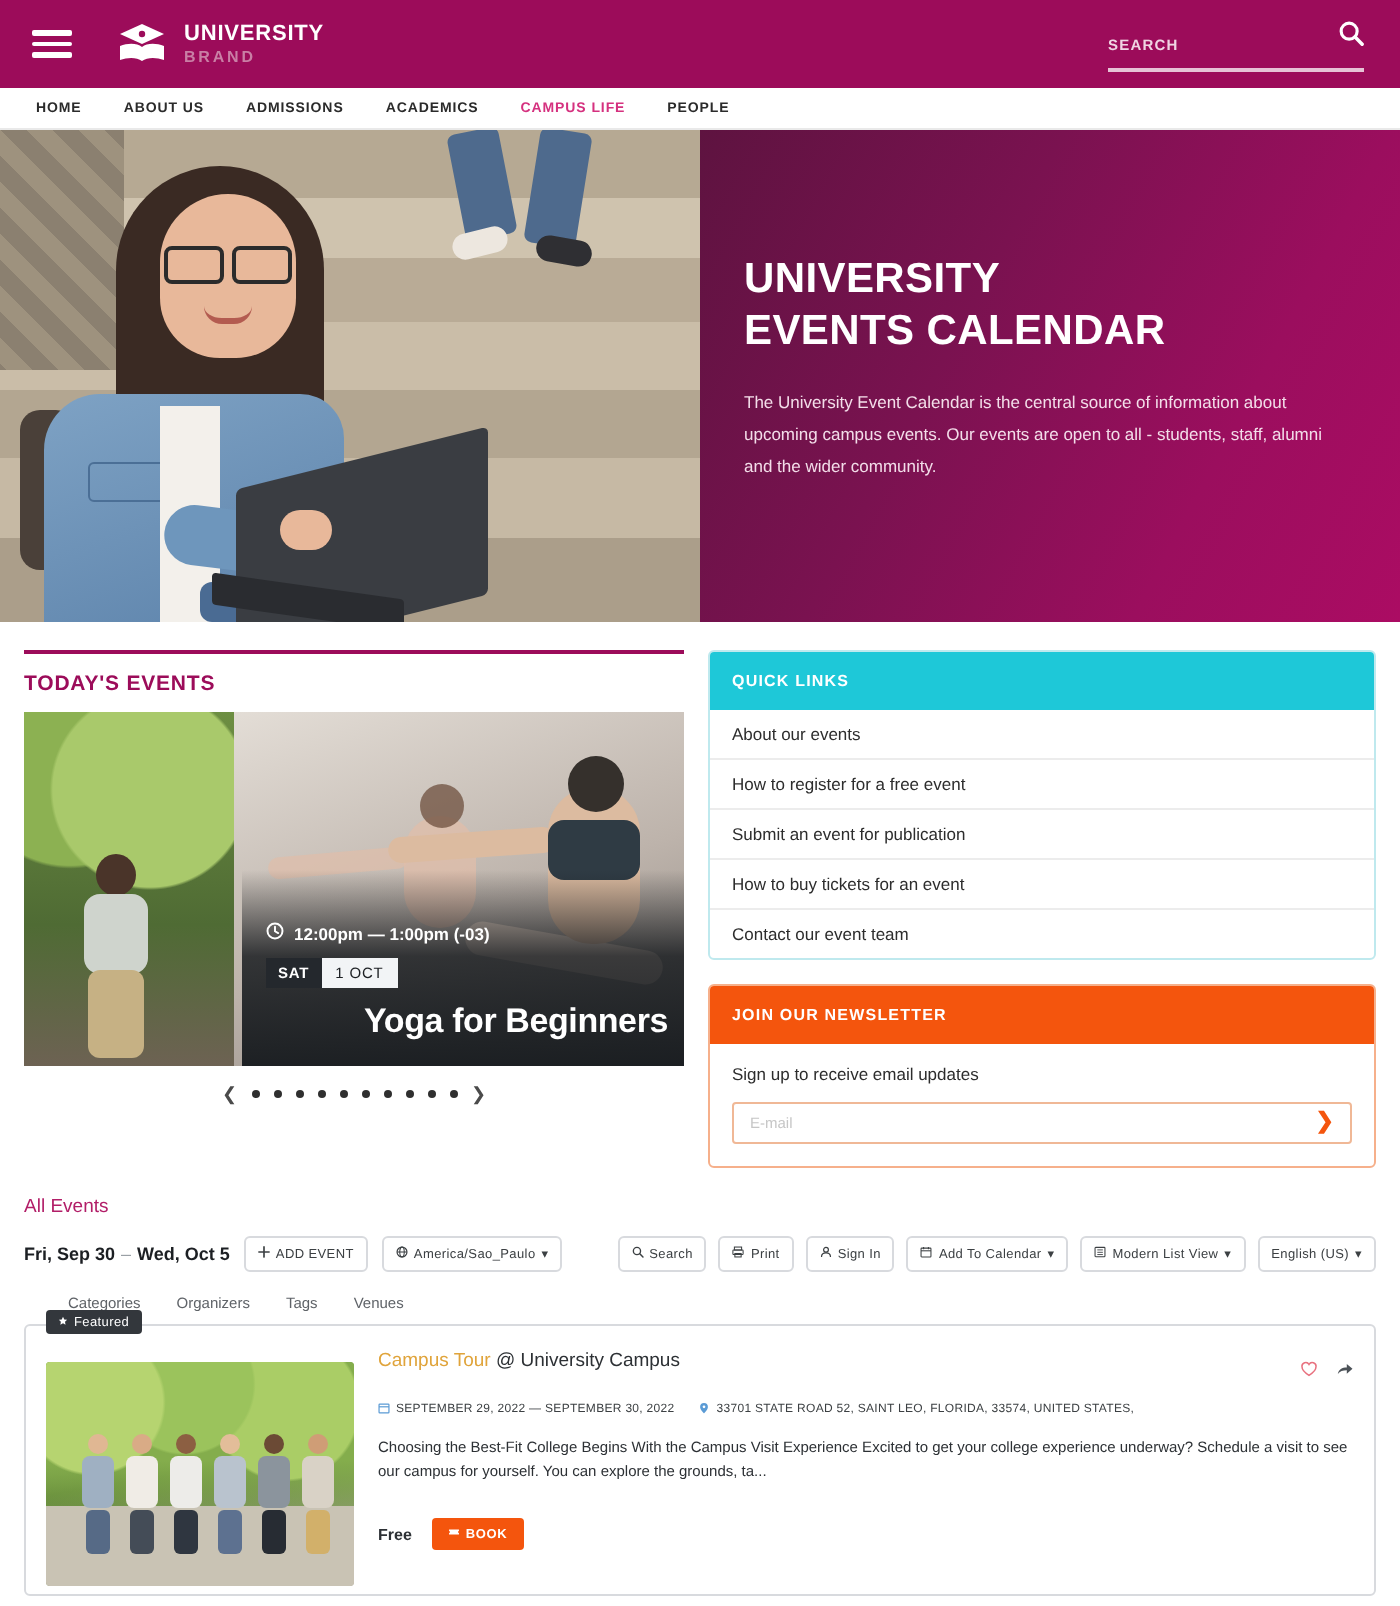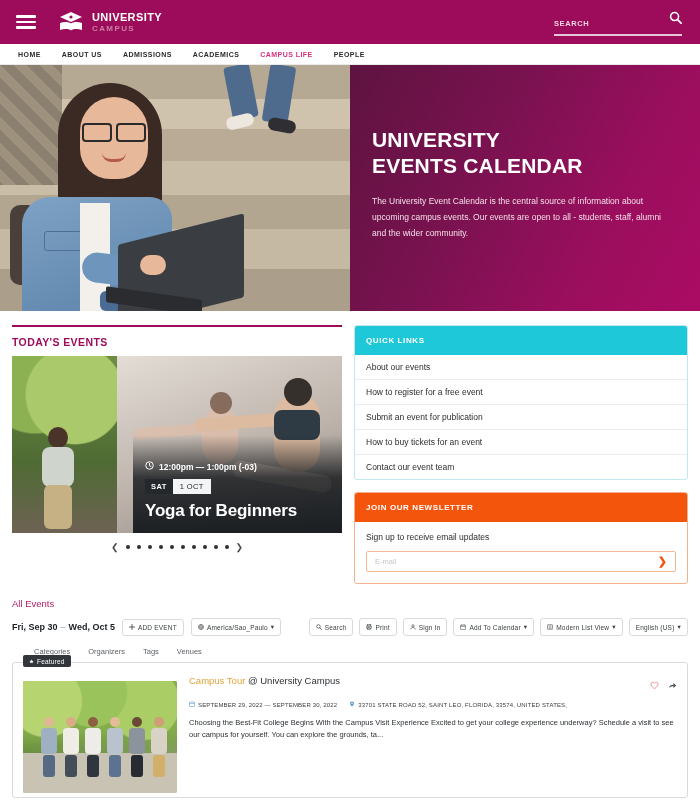--- a/index.html
+++ b/index.html
@@ -153,23 +153,24 @@
   .yogi.head2 { right:110px; top:36px; width:22px; height:22px; background:#6d4f3d; opacity:.75; }
   .yogi.arm2 { right:138px; top:70px; width:70px; height:11px; border-radius:6px; background:#e0beaa; opacity:.7; transform:rotate(-5deg); }
   .trees { position:absolute; inset:0; background:radial-gradient(circle at 60% 22%,#a9c96b 0 32%,transparent 33%),
            radial-gradient(circle at 22% 14%,#8cb152 0 30%,transparent 31%),
            linear-gradient(180deg,#6d8e42 0%,#4f6b34 60%,#6d6253 100%); }
   .walker { position:absolute; left:26px; bottom:6px; width:40px; height:100px; }
   .walker .wh { position:absolute; left:10px; top:0; width:20px; height:21px; background:#4a3429; border-radius:50%; }
   .walker .wt { position:absolute; left:4px; top:20px; width:32px; height:40px; background:#cfd4cd; border-radius:8px; }
   .walker .wl { position:absolute; left:6px; top:58px; width:28px; height:44px; background:#c6b184; border-radius:6px; }
   .slide-overlay {
-    position:absolute; left:16px; bottom:0; width:100%;
+    position:absolute; left:4px; bottom:0; width:100%;
     background:linear-gradient(180deg,rgba(20,24,28,0) 0%,rgba(20,24,28,.82) 44%,rgba(20,24,28,.94) 100%);
     padding: 26px 12px 12px 12px;
+    text-align: right;
   }
   .slide-time { color:#fff; font-size:8.5px; font-weight:bold; display:flex; align-items:center; gap:5px; }
   .slide-dateline { margin-top:7px; display:flex; align-items:stretch; }
   .chip-day {
     background:#24282d; color:#fff; font-size:7.5px; font-weight:bold;
     padding:3px 6px; letter-spacing:.4px;
   }
   .chip-date {
     background:#f2f4f6; color:#1c1f23; font-size:7.5px; font-weight:normal;
     padding:3px 7px; letter-spacing:.4px;
@@ -286,21 +287,21 @@
     <div class="logo-wrap">
       <span class="logo-mark">
         <svg width="26" height="24" viewBox="0 0 26 24">
           <path d="M13 2 L24 7 L13 12 L2 7 Z" fill="#ffffff"></path>
           <path d="M2 13 C6 11.5 10.5 11.5 13 13.5 C15.5 11.5 20 11.5 24 13 L24 20 C20 18.6 15.6 18.6 13 20.5 C10.4 18.6 6 18.6 2 20 Z" fill="#ffffff"></path>
           <circle cx="13" cy="7" r="1.6" fill="#9c0c5a"></circle>
         </svg>
       </span>
       <span class="brand-text">
         <span class="brand-1">UNIVERSITY</span>
-        <span class="brand-2">CAMPUS</span>
+        <span class="brand-2">BRAND</span>
       </span>
     </div>
     <div class="search-area">
       <div class="sline">
         <input class="search-input" type="text" placeholder="SEARCH" style="">
         <span class="search-mag">
           <svg width="13" height="13" viewBox="0 0 14 14">
             <circle cx="6" cy="6" r="4.3" fill="none" stroke="#ffffff" stroke-width="1.7"></circle>
             <line x1="9.2" y1="9.2" x2="13" y2="13" stroke="#ffffff" stroke-width="1.9" stroke-linecap="round"></line>
           </svg>
@@ -618,16 +619,27 @@
                   <path d="M4 .7a2.6 2.6 0 00-2.6 2.6C1.4 5.2 4 7.5 4 7.5s2.6-2.3 2.6-4.2A2.6 2.6 0 004 .7z" fill="#5b9bd5"></path>
                   <circle cx="4" cy="3.2" r=".9" fill="#ffffff"></circle>
                 </svg>
             </span>
             <span>33701 STATE ROAD 52, SAINT LEO, FLORIDA, 33574, UNITED STATES,</span>
           </span>
         </div>
 
         <div class="ev-desc">Choosing the Best-Fit College Begins With the Campus Visit Experience Excited to get your college experience underway? Schedule a visit to see our campus for yourself. You can explore the grounds, ta...</div>
 
+        <div class="ev-foot">
+          <span class="ev-price">Free</span>
+          <span class="book-btn">
+            <span class="ic">
+              <svg width="6" height="6" viewBox="0 0 8 8">
+                  <path d="M.7 2.3h6.6v1.1a.6.6 0 000 1.2v1.1H.7V4.6a.6.6 0 000-1.2z" fill="#ffffff"></path>
+                </svg>
+            </span>
+            <span>BOOK</span>
+          </span>
+        </div>
       </div>
     </div>
   </div>
 </div>
 
 </body></html>

